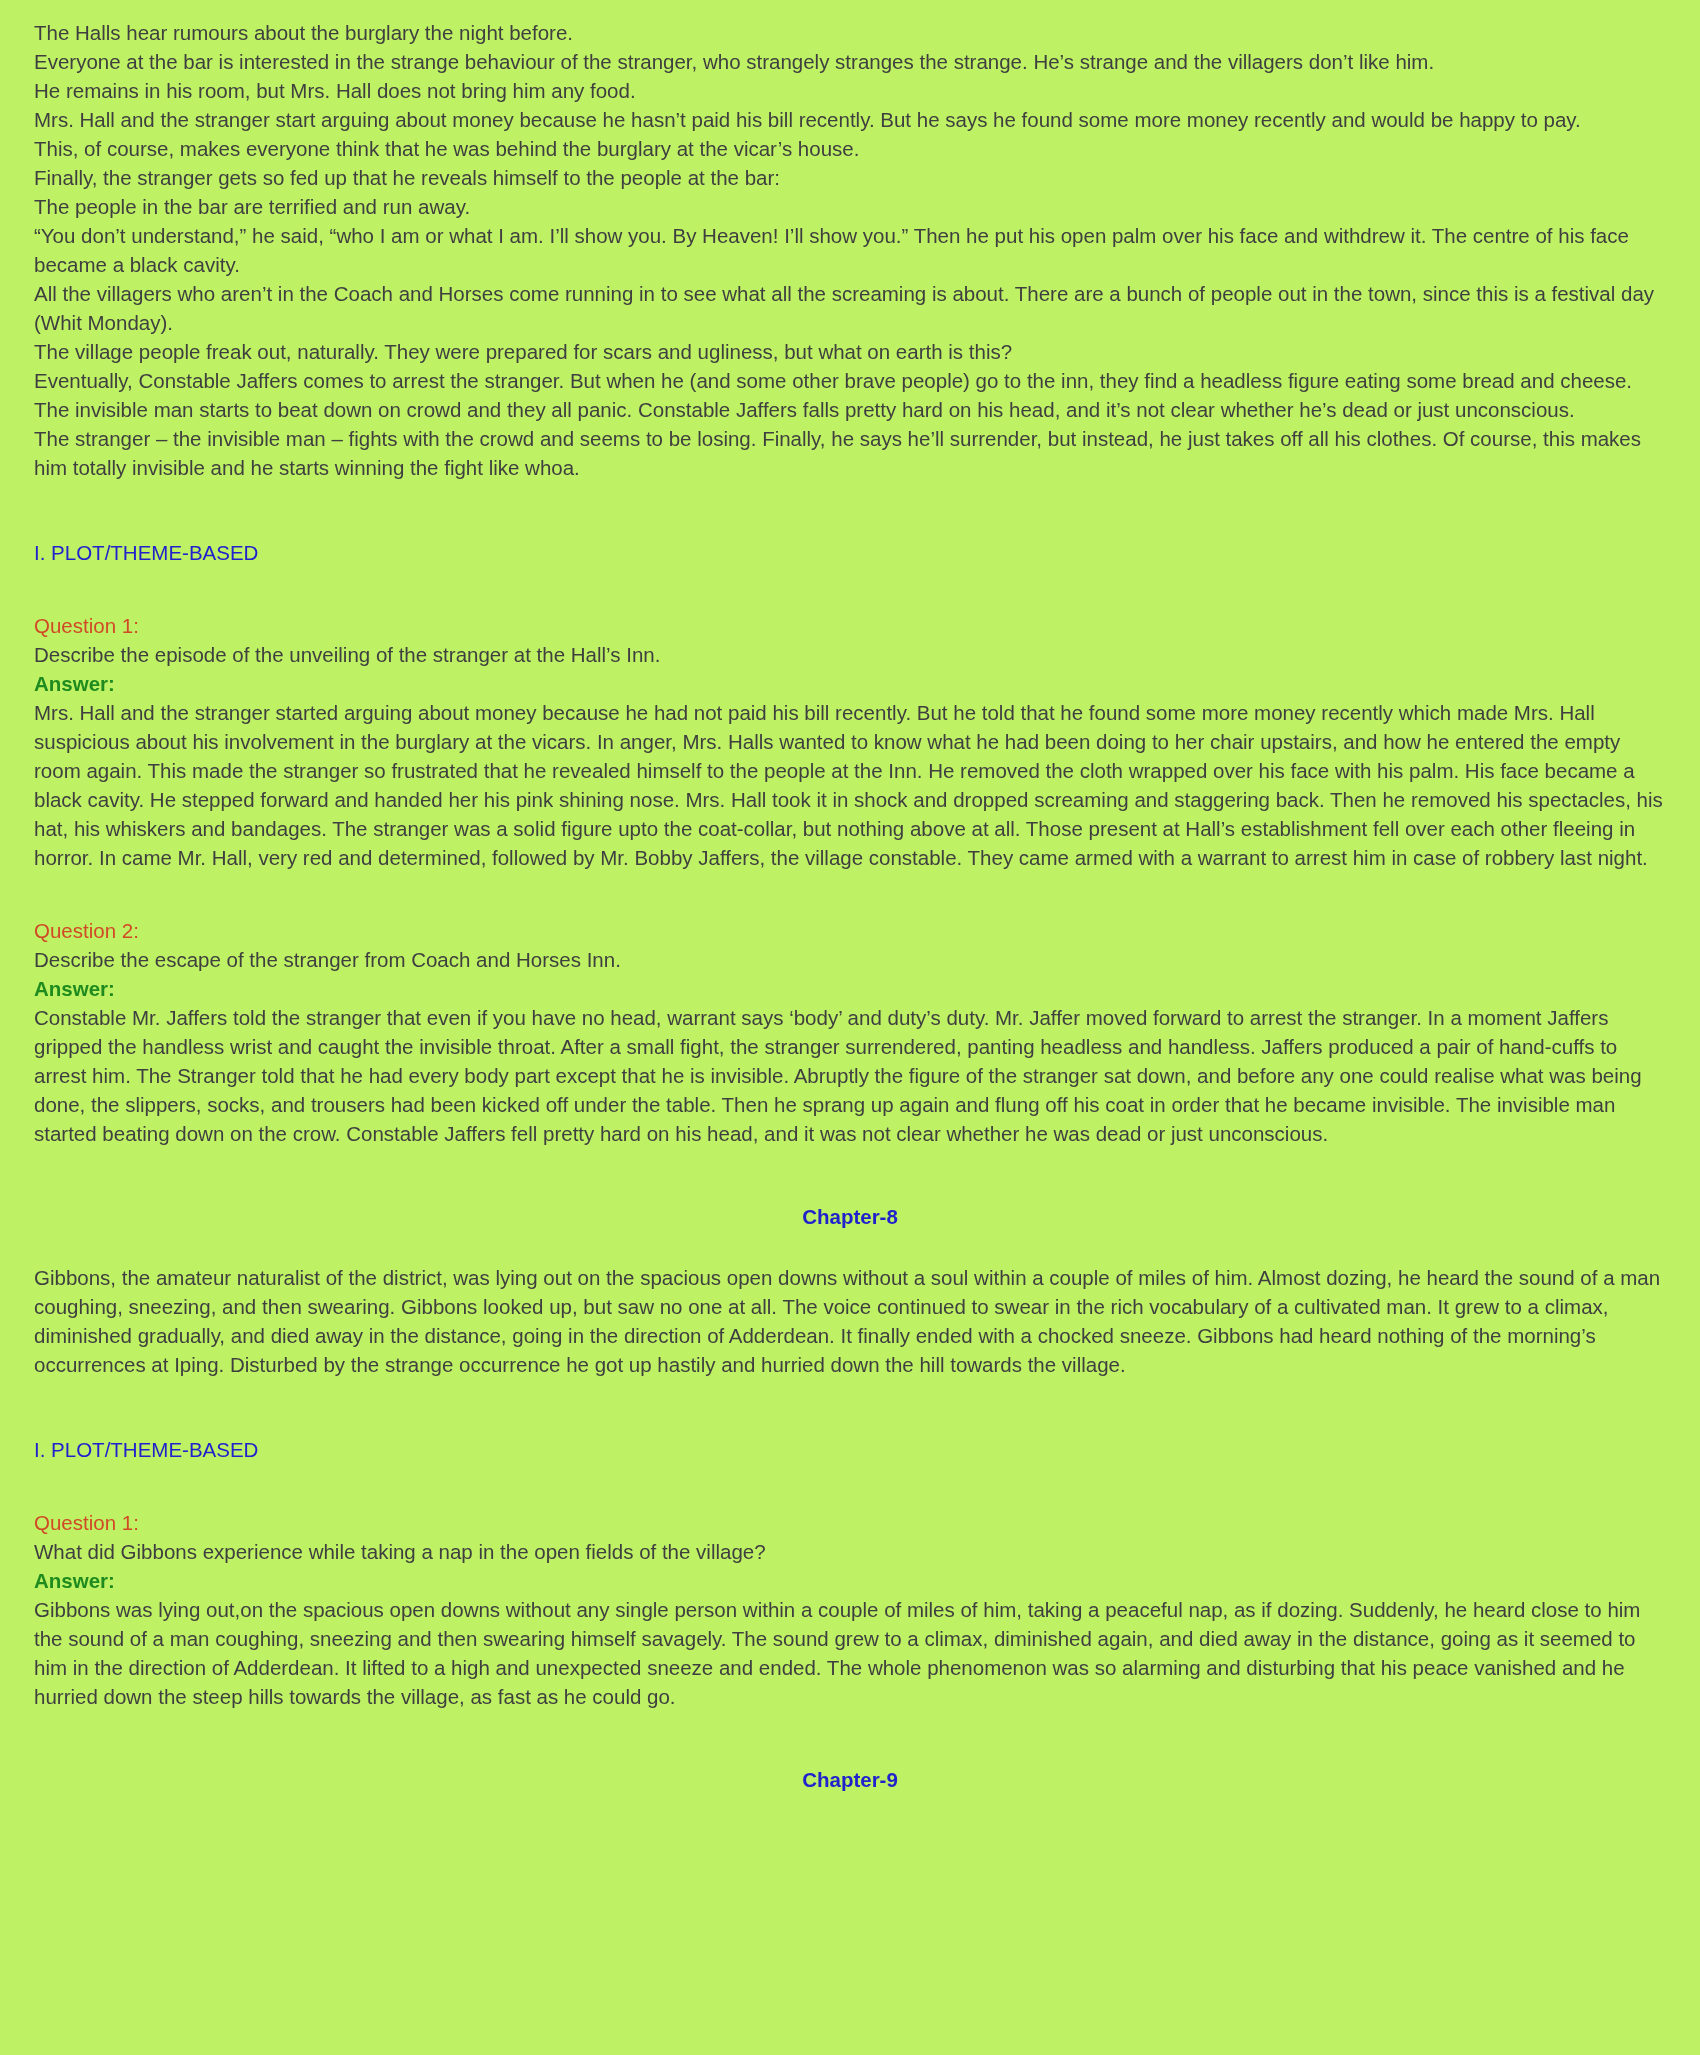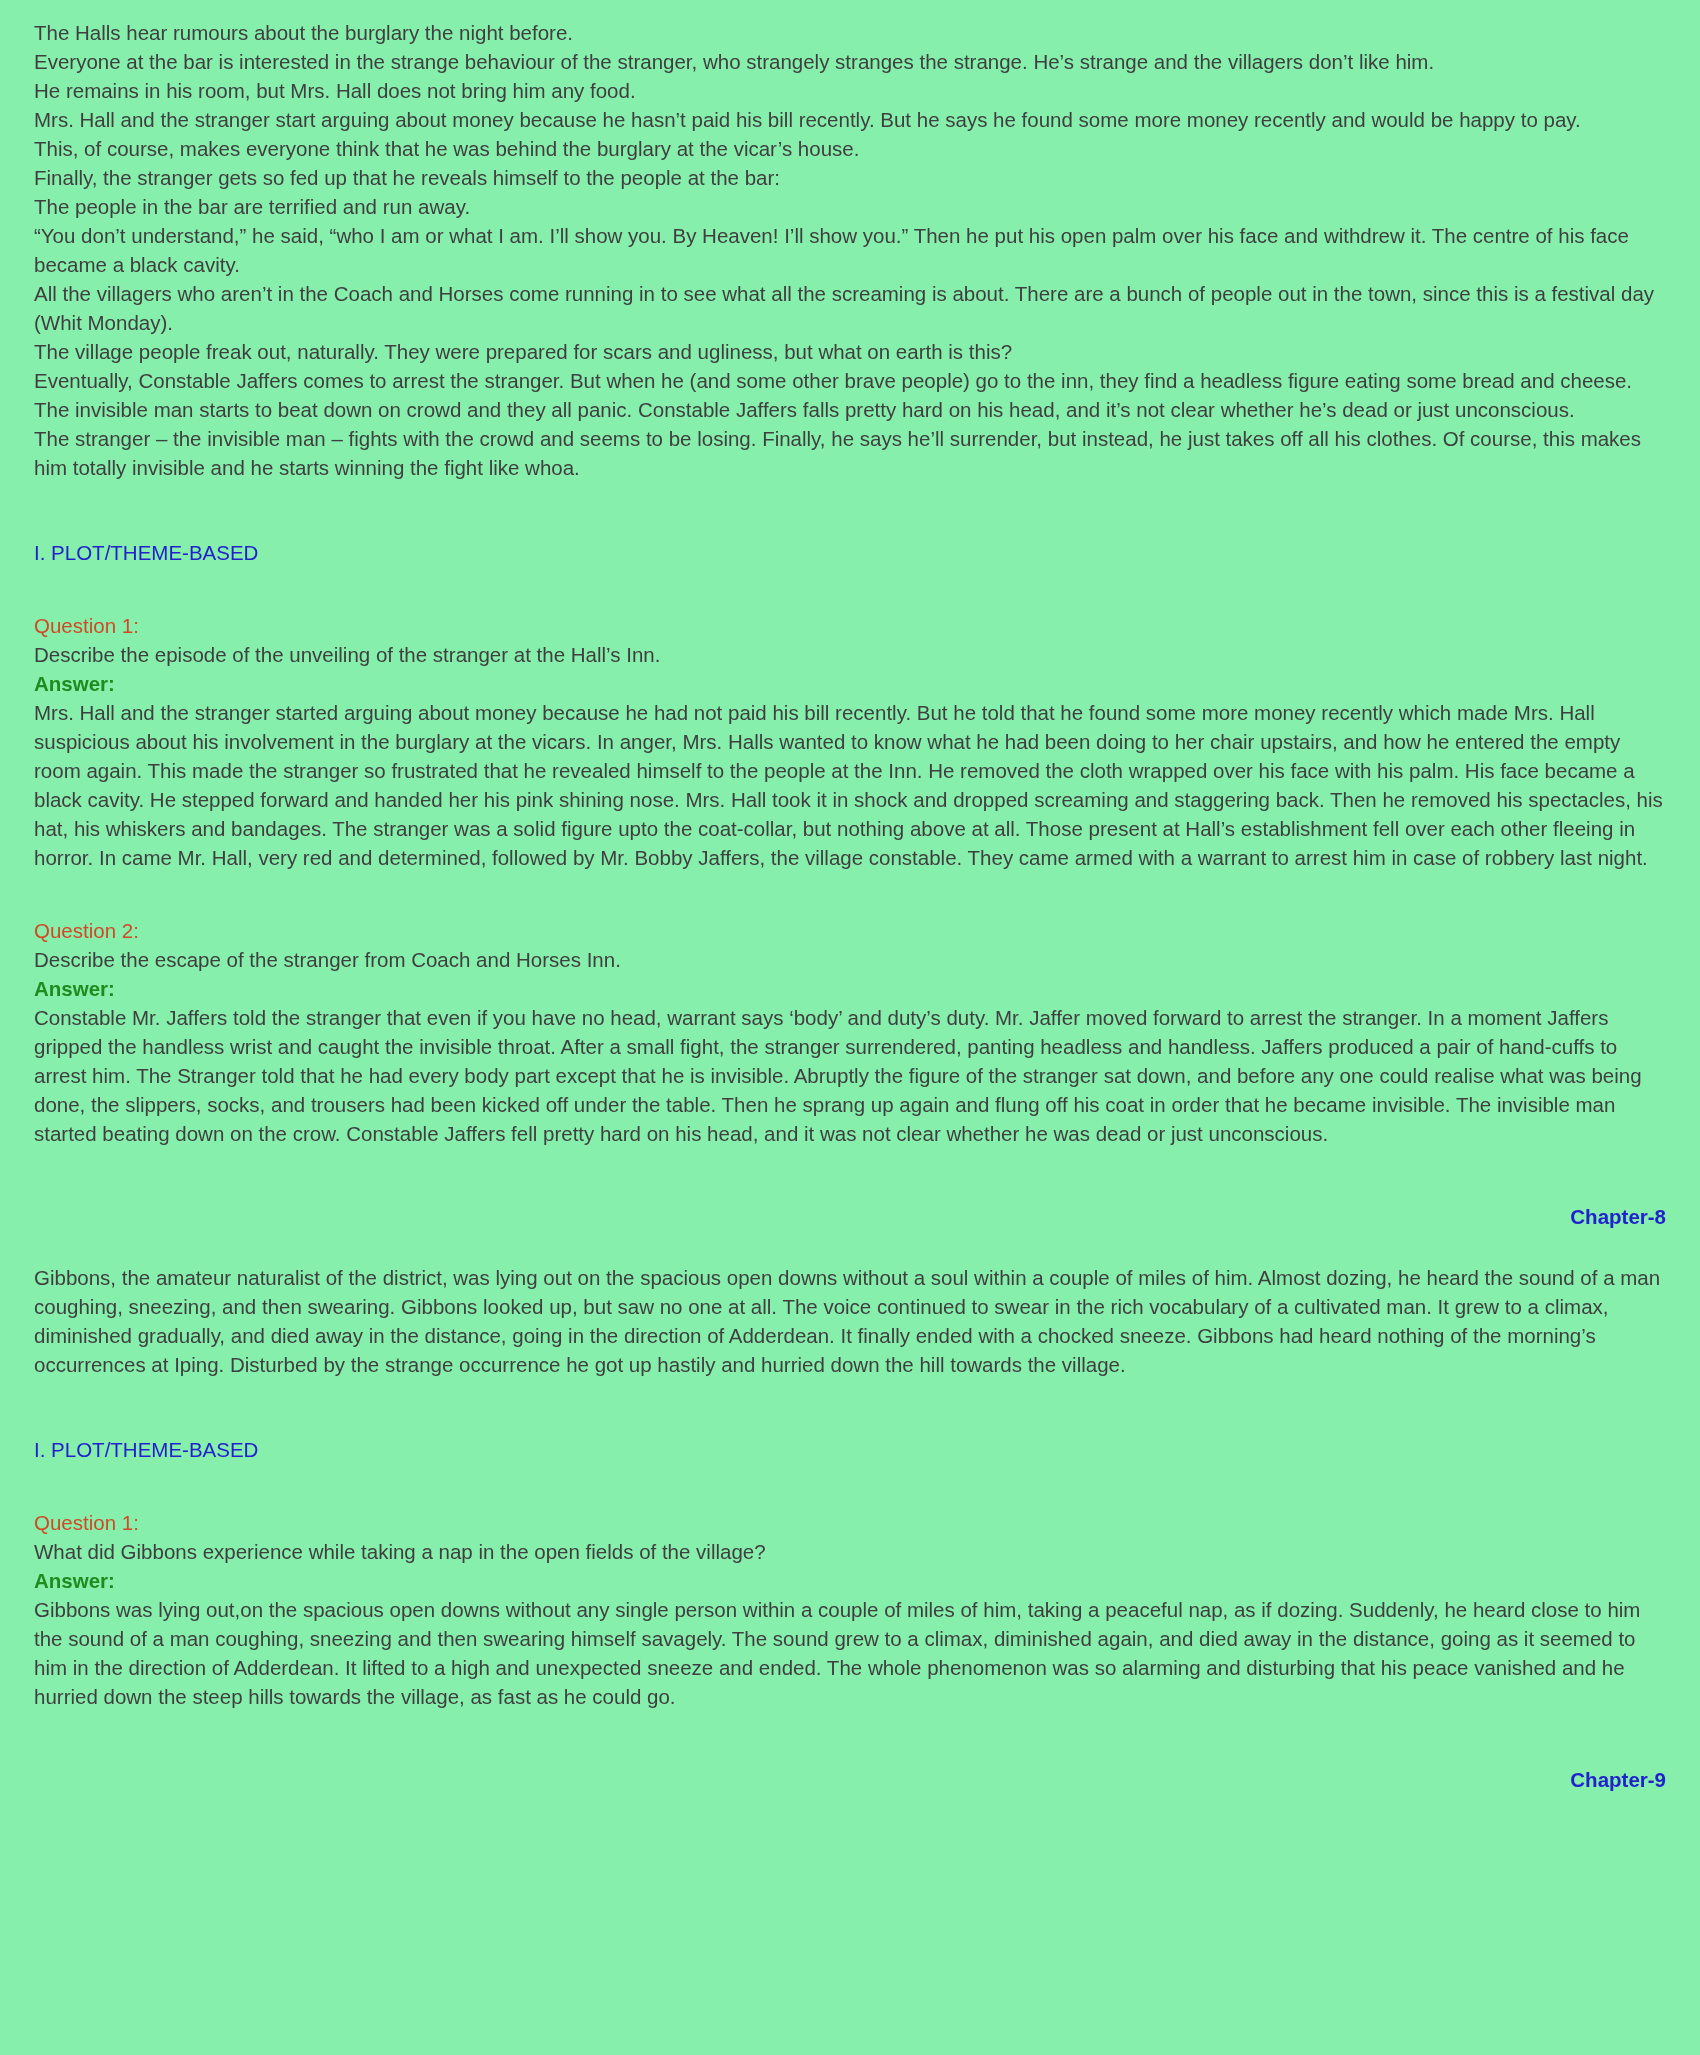--- a/index.html
+++ b/index.html
@@ -10,42 +10,42 @@
   .doc {
     box-sizing: border-box;
     width: 1700px;
     height: 2055px;
     overflow: hidden;
     padding: 18px 34px 0 34px;
     font-family: "Liberation Sans", "DejaVu Sans", sans-serif;
     font-size: 20.5px;
     line-height: 29px;
     color: var(--body-text, #3f3f3f);
-    background: #86efac;
+    background: #bef264;
   }
   .doc p {
     margin: 0;
     padding: 0;
   }
   .section-heading {
     margin: 56px 0 0 0;
     padding: 0;
     font-size: 20.5px;
     line-height: 29px;
     font-weight: normal;
     color: var(--heading-blue, #2222cc);
   }
   .chapter-heading {
     margin: 54px 0 32px 0;
     padding: 0;
     font-size: 20.5px;
     line-height: 29px;
     font-weight: bold;
     color: var(--heading-blue, #2222cc);
-    text-align: right;
+    text-align: center;
   }
   .q-label {
     margin-top: 44px !important;
     font-weight: normal;
     color: var(--question-red, #d14a26);
   }
   .a-label {
     font-weight: bold;
     color: var(--answer-green, #1f8b1f);
   }

